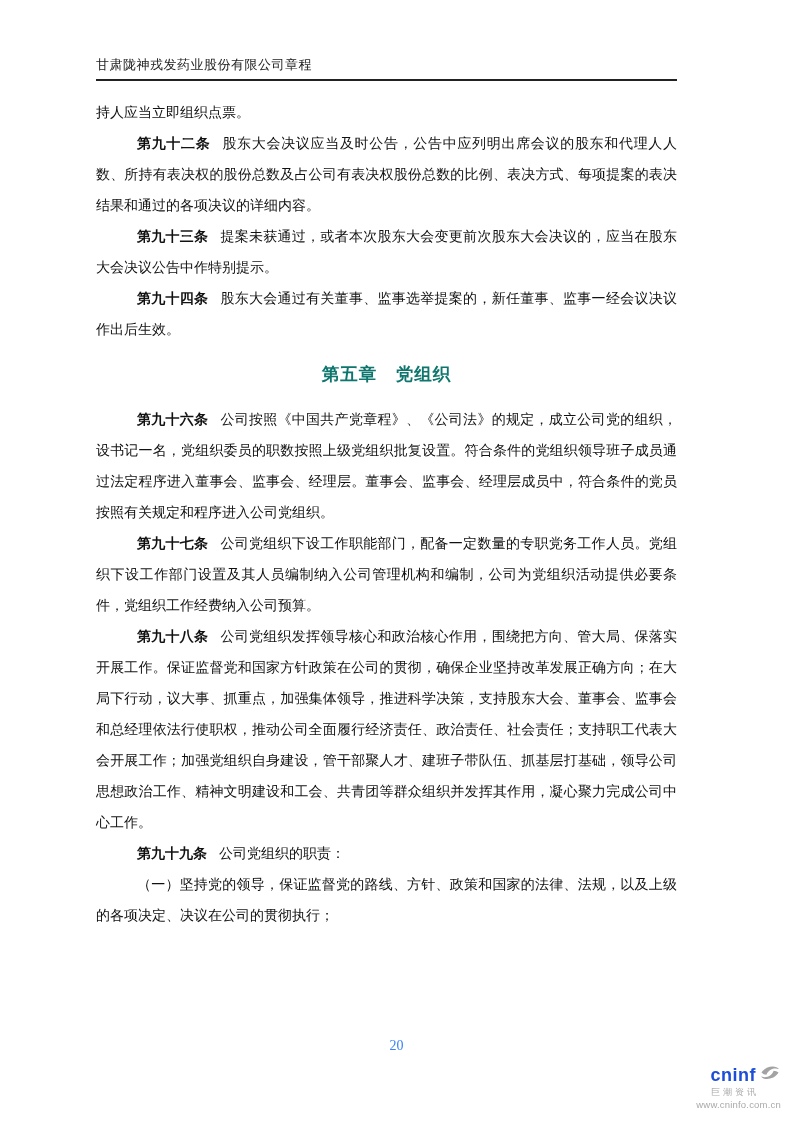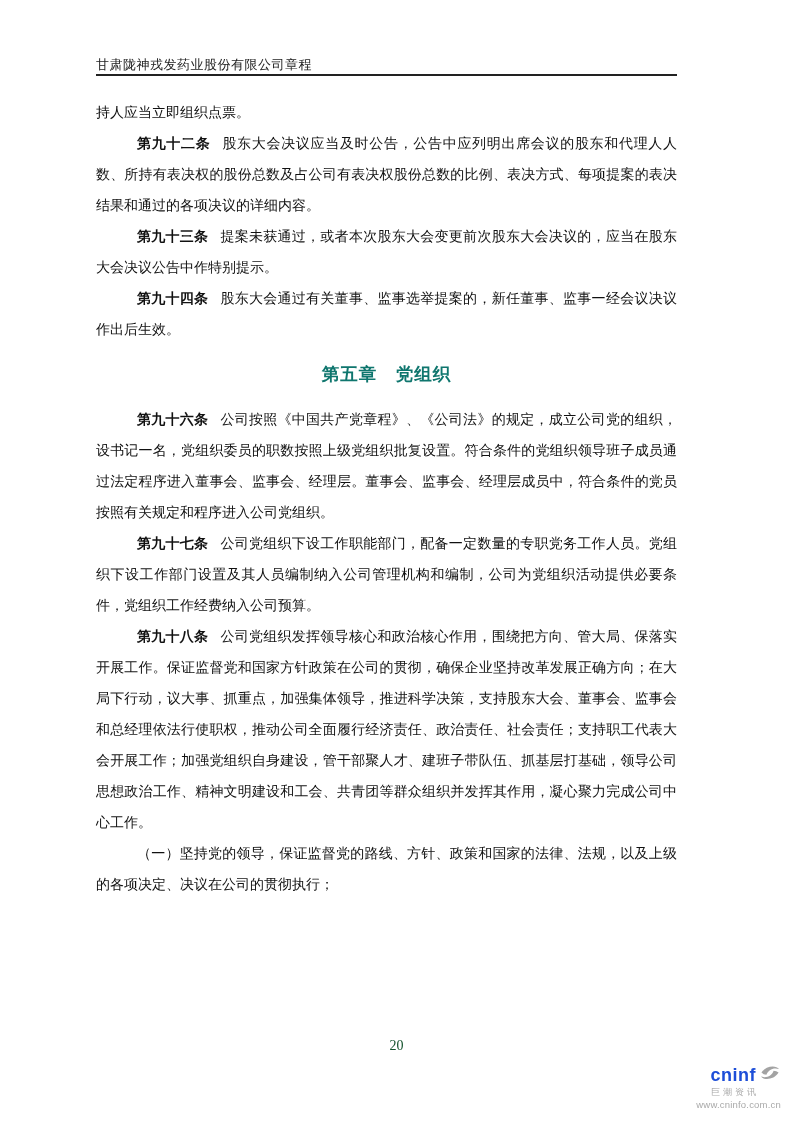--- a/index.html
+++ b/index.html
@@ -16,20 +16,21 @@
   .page-header {
     position: absolute;
     left: 96px;
     top: 56px;
     width: 581px;
   }
   .header-title {
     font-size: 13px;
     letter-spacing: 0.5px;
     color: #222222;
+    padding-bottom: 5px;
     border-bottom: 2px solid #222222;
   }
   
   .doc-body {
     position: absolute;
     left: 96px;
     top: 97px;
     width: 581px;
   }
   .para {
@@ -53,21 +54,21 @@
     letter-spacing: 1px;
     color: #0f766e;
   }
   
   .page-number {
     position: absolute;
     left: 0; right: 0;
     top: 1038px;
     text-align: center;
     font-size: 14px;
-    color: #14532d;
+    color: #3b82f6;
   }
   .cninfo-logo {
     position: absolute;
     right: 12px;
     top: 1064px;
     text-align: right;
     color: #a3a3a3;
     font-family: "Liberation Sans", "DejaVu Sans", sans-serif;
     line-height: 1;
   }
@@ -108,20 +109,21 @@
 
   <main class="doc-body">
       <p class="para">持人应当立即组织点票。</p>
       <p class="para indent"><b class="art-num">第九十二条</b><span>股东大会决议应当及时公告，公告中应列明出席会议的股东和代理人人数、所持有表决权的股份总数及占公司有表决权股份总数的比例、表决方式、每项提案的表决结果和通过的各项决议的详细内容。</span></p>
       <p class="para indent"><b class="art-num">第九十三条</b><span>提案未获通过，或者本次股东大会变更前次股东大会决议的，应当在股东大会决议公告中作特别提示。</span></p>
       <p class="para indent"><b class="art-num">第九十四条</b><span>股东大会通过有关董事、监事选举提案的，新任董事、监事一经会议决议作出后生效。</span></p>
       <h2 class="chapter">第五章　党组织</h2>
       <p class="para indent"><b class="art-num">第九十六条</b><span>公司按照《中国共产党章程》、《公司法》的规定，成立公司党的组织，设书记一名，党组织委员的职数按照上级党组织批复设置。符合条件的党组织领导班子成员通过法定程序进入董事会、监事会、经理层。董事会、监事会、经理层成员中，符合条件的党员按照有关规定和程序进入公司党组织。</span></p>
       <p class="para indent"><b class="art-num">第九十七条</b><span>公司党组织下设工作职能部门，配备一定数量的专职党务工作人员。党组织下设工作部门设置及其人员编制纳入公司管理机构和编制，公司为党组织活动提供必要条件，党组织工作经费纳入公司预算。</span></p>
       <p class="para indent"><b class="art-num">第九十八条</b><span>公司党组织发挥领导核心和政治核心作用，围绕把方向、管大局、保落实开展工作。保证监督党和国家方针政策在公司的贯彻，确保企业坚持改革发展正确方向；在大局下行动，议大事、抓重点，加强集体领导，推进科学决策，支持股东大会、董事会、监事会和总经理依法行使职权，推动公司全面履行经济责任、政治责任、社会责任；支持职工代表大会开展工作；加强党组织自身建设，管干部聚人才、建班子带队伍、抓基层打基础，领导公司思想政治工作、精神文明建设和工会、共青团等群众组织并发挥其作用，凝心聚力完成公司中心工作。</span></p>
+      <p class="para indent"><b class="art-num">第九十九条</b><span>公司党组织的职责：</span></p>
       <p class="para indent">（一）坚持党的领导，保证监督党的路线、方针、政策和国家的法律、法规，以及上级的各项决定、决议在公司的贯彻执行；</p>
     </main>
 
   <div class="page-number">20</div>
 
   <div class="cninfo-logo">
     <div class="logo-top">
       <span class="logo-brand">cninf</span>
       <span class="swirl-icon">
         <svg width="22" height="18" viewBox="0 0 24 20" aria-hidden="true">

